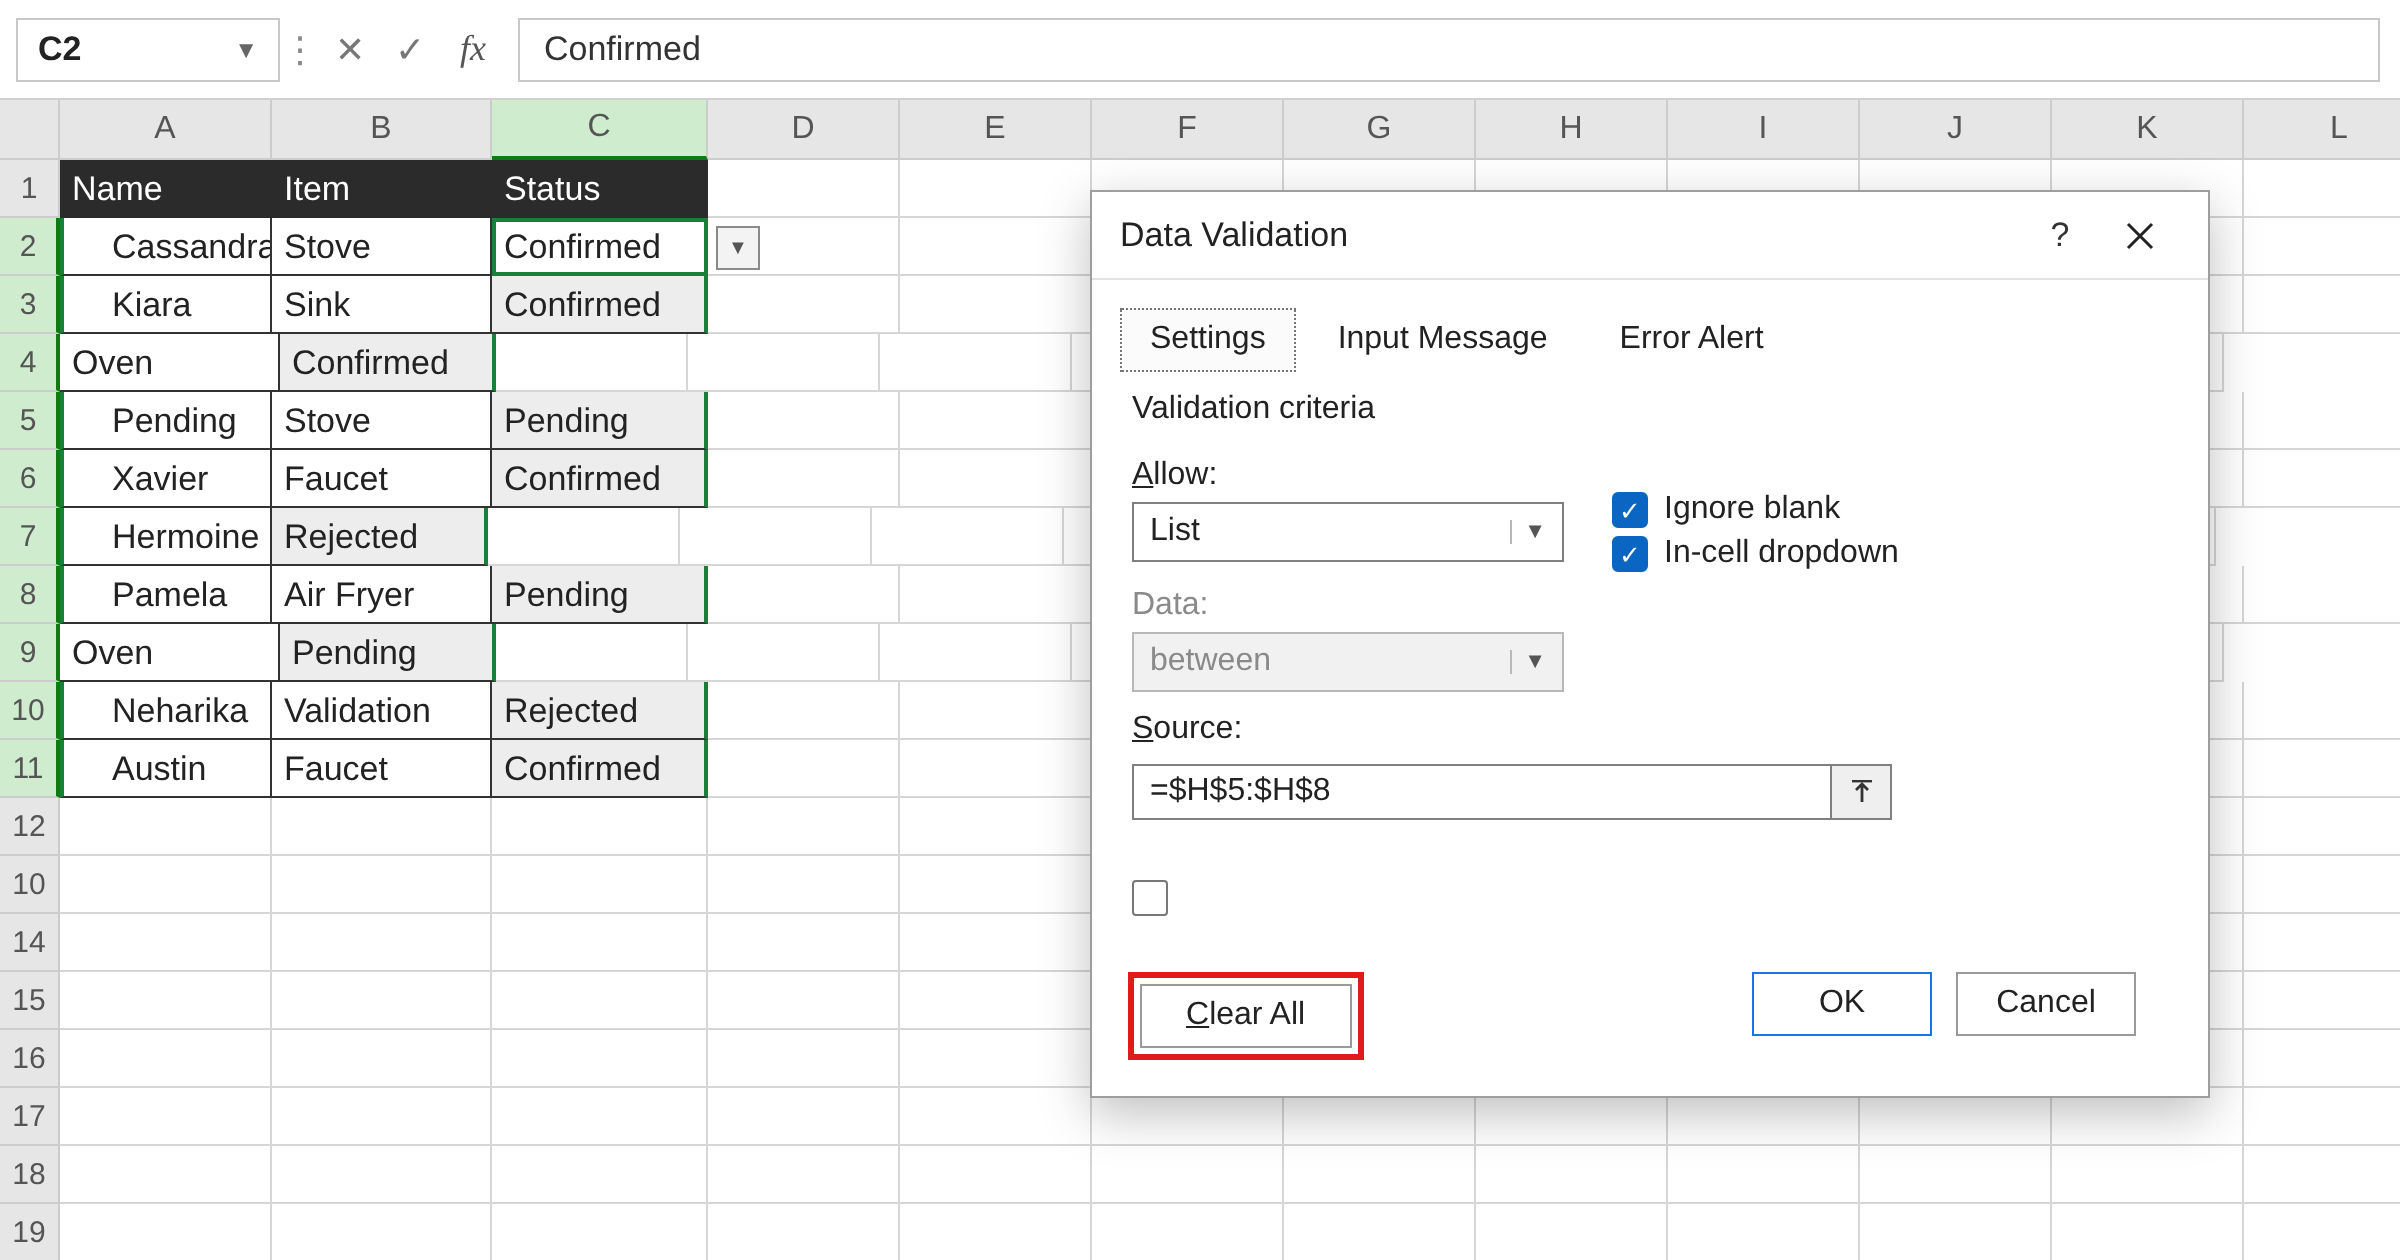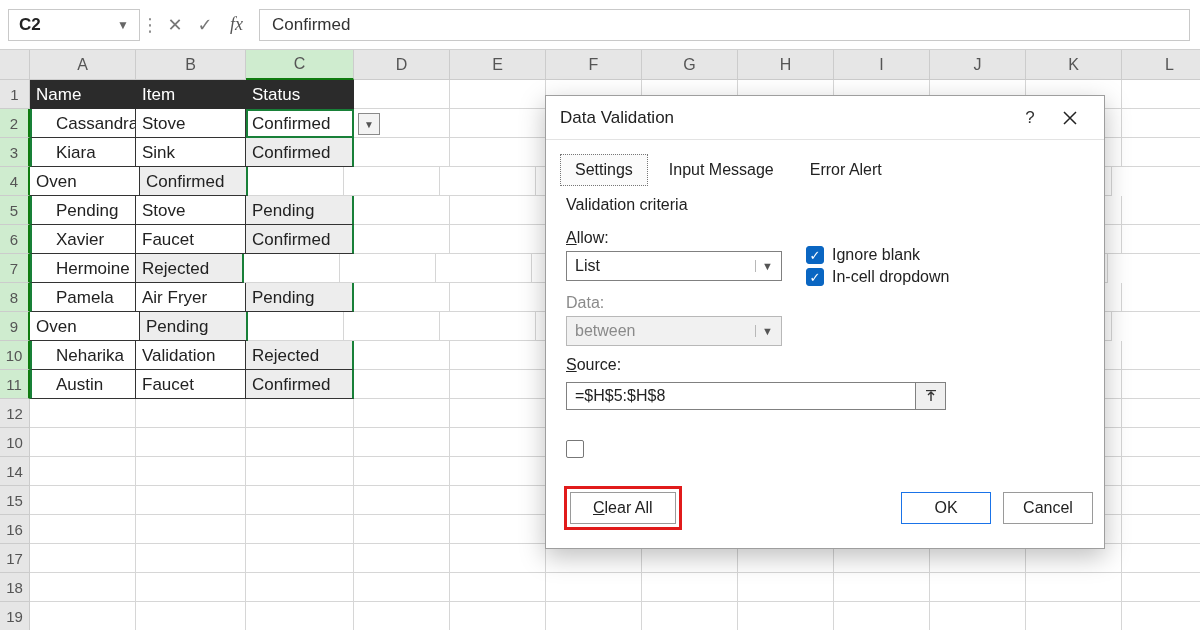--- a/index.html
+++ b/index.html
@@ -61,21 +61,21 @@
   .combo.disabled { background: #f1f1f1; color: #8a8a8a; border-color: #b8b8b8; }
   .combo .chev2 { border-left: 1px solid #b8b8b8; padding-left: 6px; margin-left: 6px; color: #555; font-size: 11px; }
   .chkrow { display: flex; align-items: center; gap: 8px; margin: 2px 0; font-size: 16px; }
   .chkbox { width: 18px; height: 18px; border: 1px solid #0a66c2; border-radius: 3px; background: #0a66c2; display: flex; align-items: center; justify-content: center; color: #fff; font-size: 13px; }
   .chkbox.empty { background: #fff; border: 1px solid #777; color: transparent; border-radius: 2px; }
   .source-wrap { display: flex; align-items: stretch; margin-top: 4px; }
   .source-input { flex: 1; border: 1px solid #808080; padding: 4px 8px; font-size: 16px; height: 28px; }
   .source-btn { width: 30px; border: 1px solid #808080; border-left: none; display: flex; align-items: center; justify-content: center; background: #efefef; }
   .apply-row { margin-top: 30px; display: flex; align-items: center; gap: 10px; font-size: 16px; }
 
-  .dlg-buttons { display: flex; align-items: center; padding: 14px 11px 18px 18px; }
+  .dlg-buttons { display: flex; padding: 14px 36px 18px 18px; }
   .dlg-btn { height: 32px; padding: 0 22px; font-size: 16px; border: 1px solid #9a9a9a; background: #fff; display: flex; align-items: center; justify-content: center; }
   .dlg-btn.ok { border: 1.5px solid #1a73e8; width: 90px; }
   .dlg-btn.cancel { width: 90px; }
   .clear-highlight { border: 3px solid #e11b1b; padding: 3px; }
   .dlg-buttons .gap { flex: 1; }
 </style>
 </head>
 <body>
 
 <div class="wrap">

